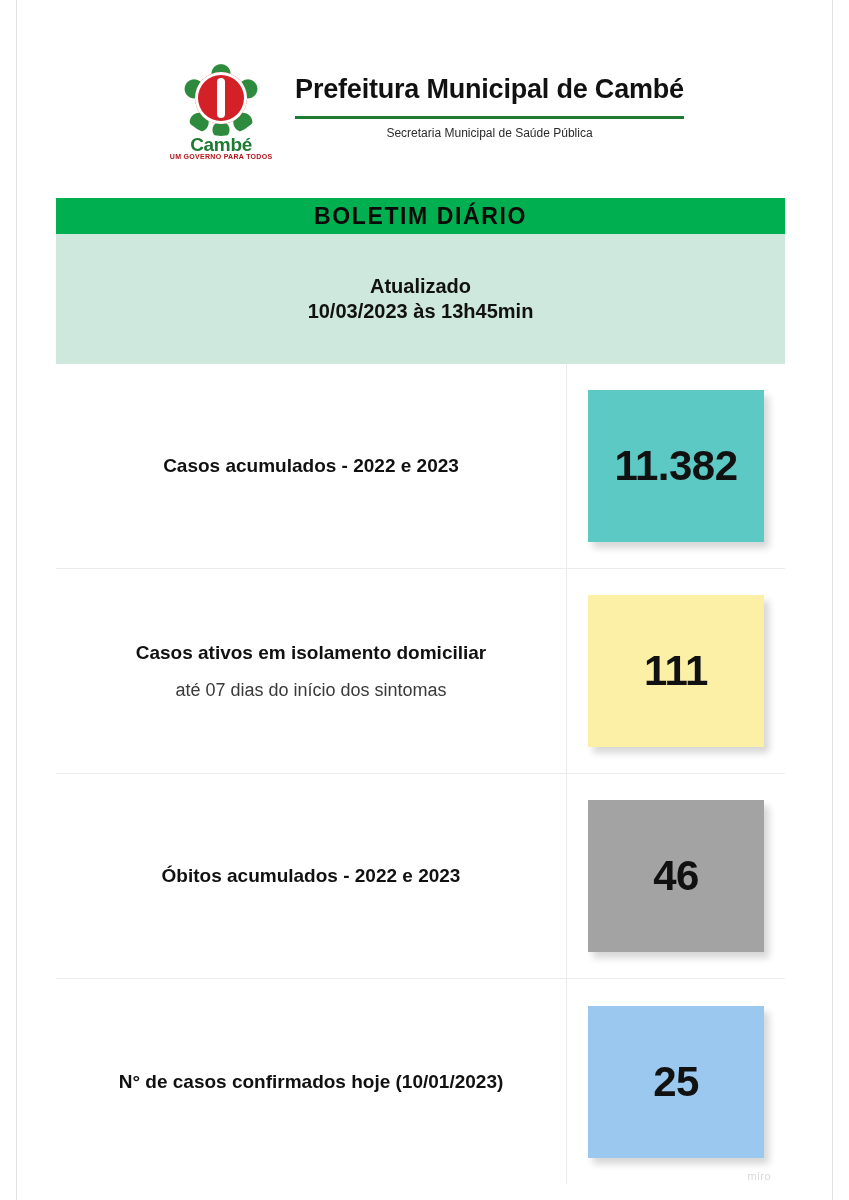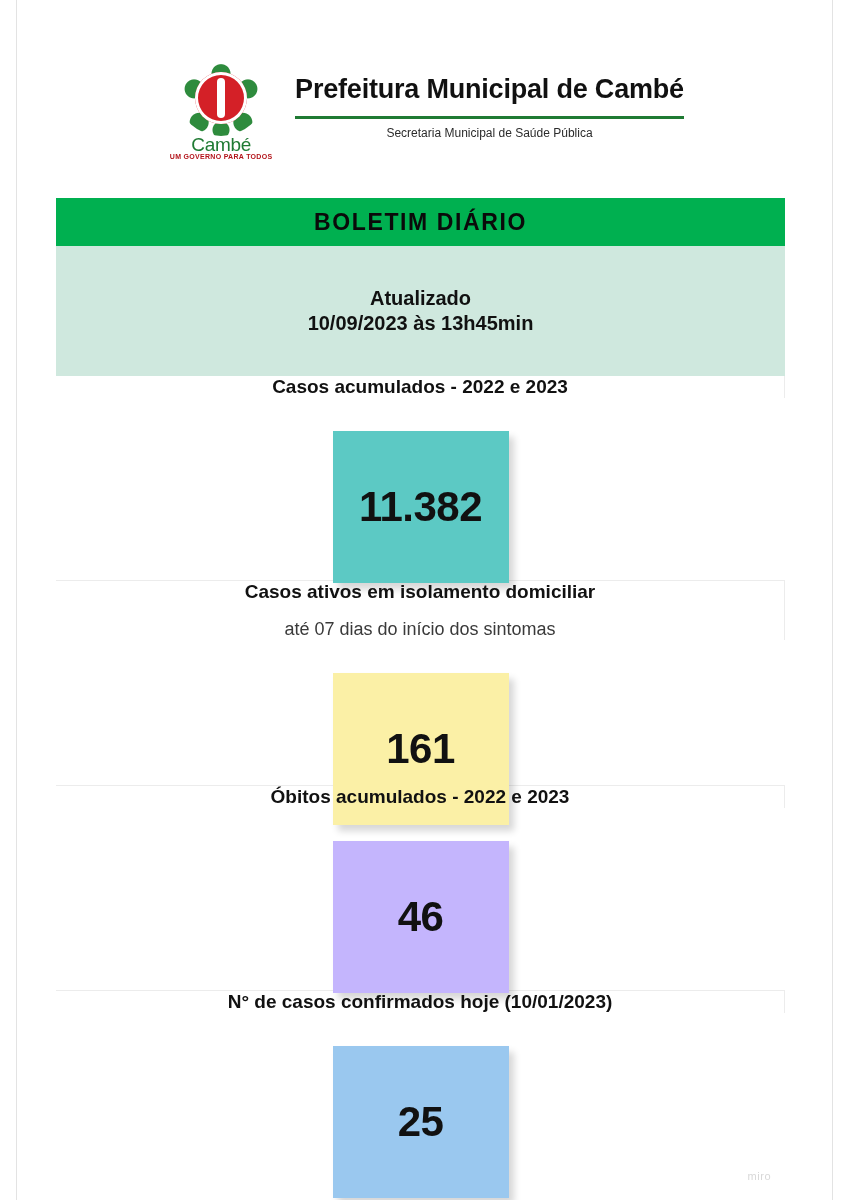--- a/index.html
+++ b/index.html
@@ -70,21 +70,21 @@
     width: 8px; height: 40px;
     background: #ffffff;
     border-radius: 4px;
   }
   .logo .wordmark {
     position: absolute;
     left: 0; top: 76px;
     width: 112px;
     text-align: center;
     font-size: 19px;
-    font-weight: normal;
+    font-weight: bold;
     color: #1f7a33;
     letter-spacing: -0.3px;
   }
   .logo .tagline {
     position: absolute;
     left: 0; top: 95px;
     width: 112px;
     text-align: center;
     font-size: 7px;
     font-weight: bold;
@@ -104,21 +104,21 @@
   .title-sub {
     margin-top: 7px;
     font-size: 12px;
     color: #2b2b2b;
     text-align: center;
   }
 
   
   .banner {
     margin: 36px 64px 0 56px;
-    height: 48px;
+    height: 36px;
     background: #00b050;
     display: flex;
     align-items: center;
     justify-content: center;
   }
   .banner-text {
     font-size: 23px;
     font-weight: bold;
     color: #0a0a0a;
     letter-spacing: 1.6px;
@@ -142,21 +142,20 @@
   
   .rows {
     margin: 0 64px 0 56px;
   }
   .row {
     display: flex;
     align-items: stretch;
     height: 205px;
     border-bottom: 1px solid #ececec;
     position: relative;
-    flex-direction: column;
   }
   .row:last-child { border-bottom: none; }
   .row .label-cell {
     flex: 1 1 auto;
     display: flex;
     flex-direction: column;
     align-items: center;
     justify-content: center;
     padding: 0 16px;
     border-right: 1px solid #ececec;
@@ -220,21 +219,21 @@
       <div class="title-sub">Secretaria Municipal de Saúde Pública</div>
     </div>
   </div>
 
   <div class="banner">
     <div class="banner-text">BOLETIM DIÁRIO</div>
   </div>
 
   <div class="updated">
     <div class="updated-line">Atualizado</div>
-    <div class="updated-line">10/09/2023 às 13h45min</div>
+    <div class="updated-line">10/03/2023 às 13h45min</div>
   </div>
 
   <div class="rows">
 
     <div class="row">
       <div class="label-cell">
         <div class="label-main">Casos acumulados - 2022 e 2023</div>
       </div>
       <div class="value-cell">
         <div class="sticky" style="background:#5cc9c4">
@@ -243,31 +242,31 @@
       </div>
     </div>
 
     <div class="row">
       <div class="label-cell">
         <div class="label-main">Casos ativos em isolamento domiciliar</div>
         <div class="label-sub">até 07 dias do início dos sintomas</div>
       </div>
       <div class="value-cell">
         <div class="sticky" style="background:#fbf0a6">
-          <span class="num">161</span>
+          <span class="num">111</span>
         </div>
       </div>
     </div>
 
     <div class="row">
       <div class="label-cell">
         <div class="label-main">Óbitos acumulados - 2022 e 2023</div>
       </div>
       <div class="value-cell">
-        <div class="sticky" style="background:#c4b5fd">
+        <div class="sticky" style="background:#a3a3a3">
           <span class="num">46</span>
         </div>
       </div>
     </div>
 
     <div class="row">
       <div class="label-cell">
         <div class="label-main">N° de casos confirmados hoje (10/01/2023)</div>
       </div>
       <div class="value-cell">

